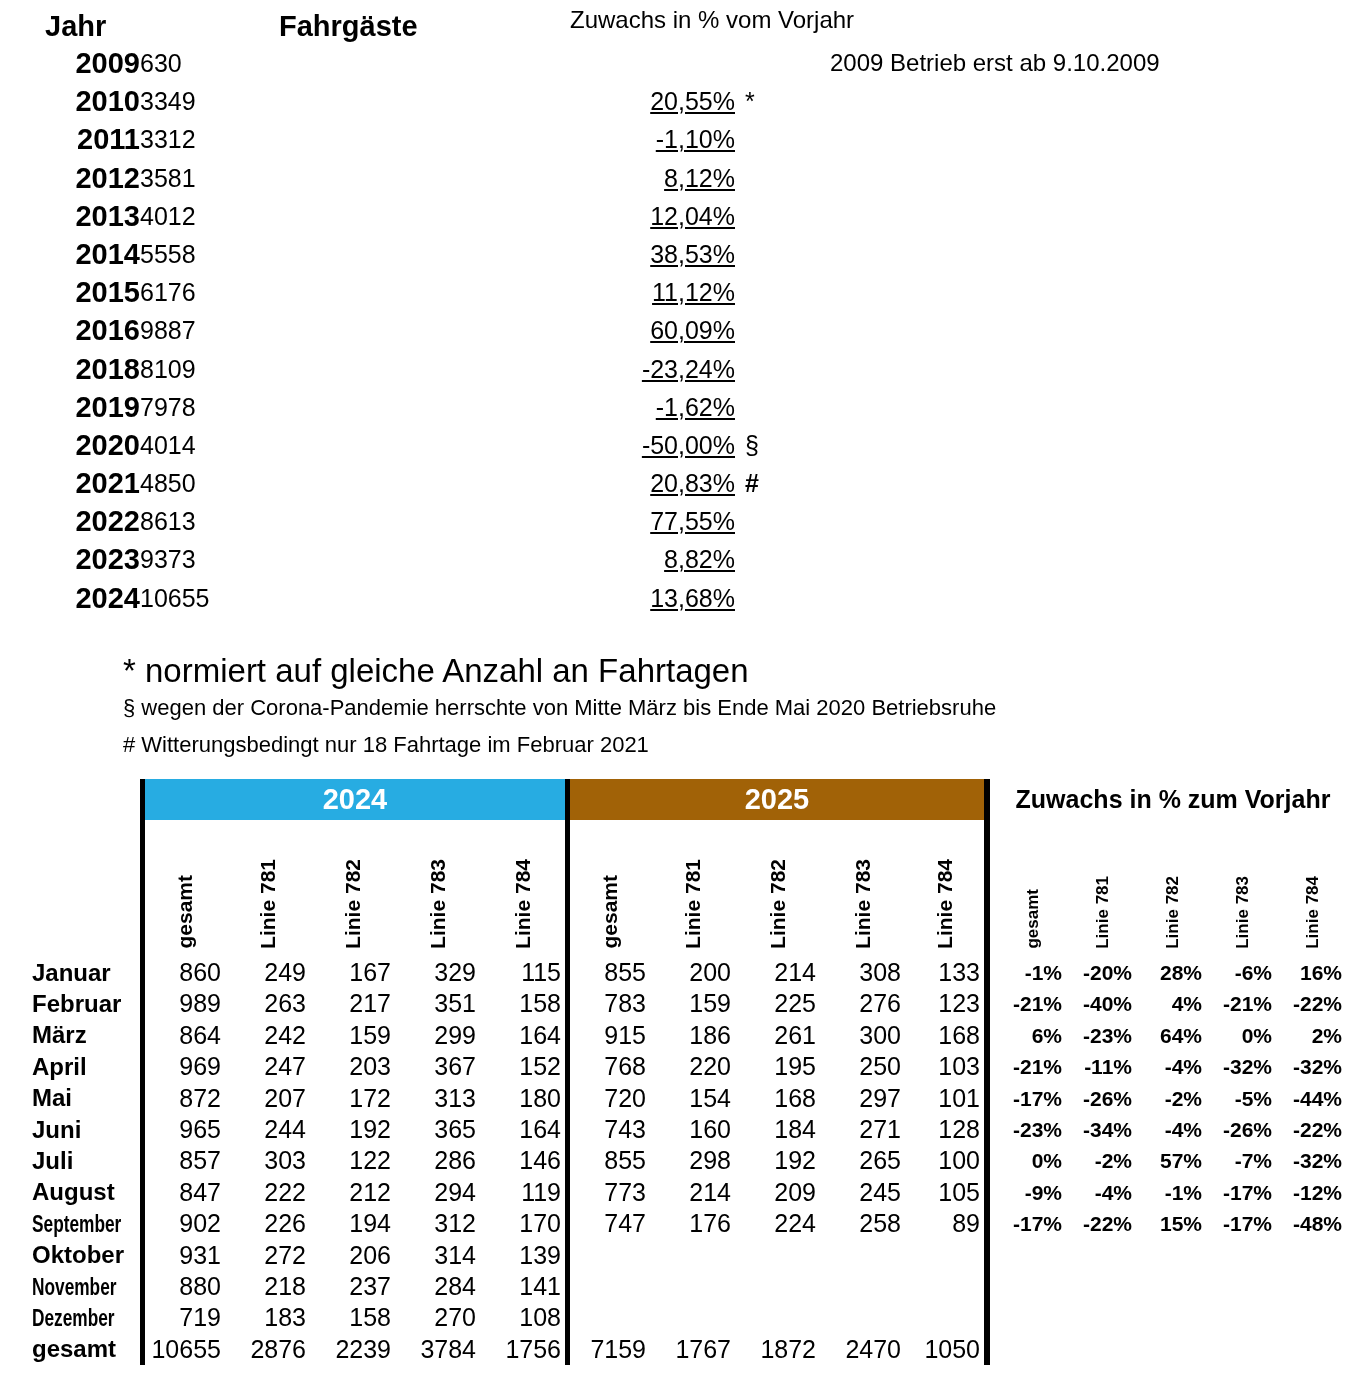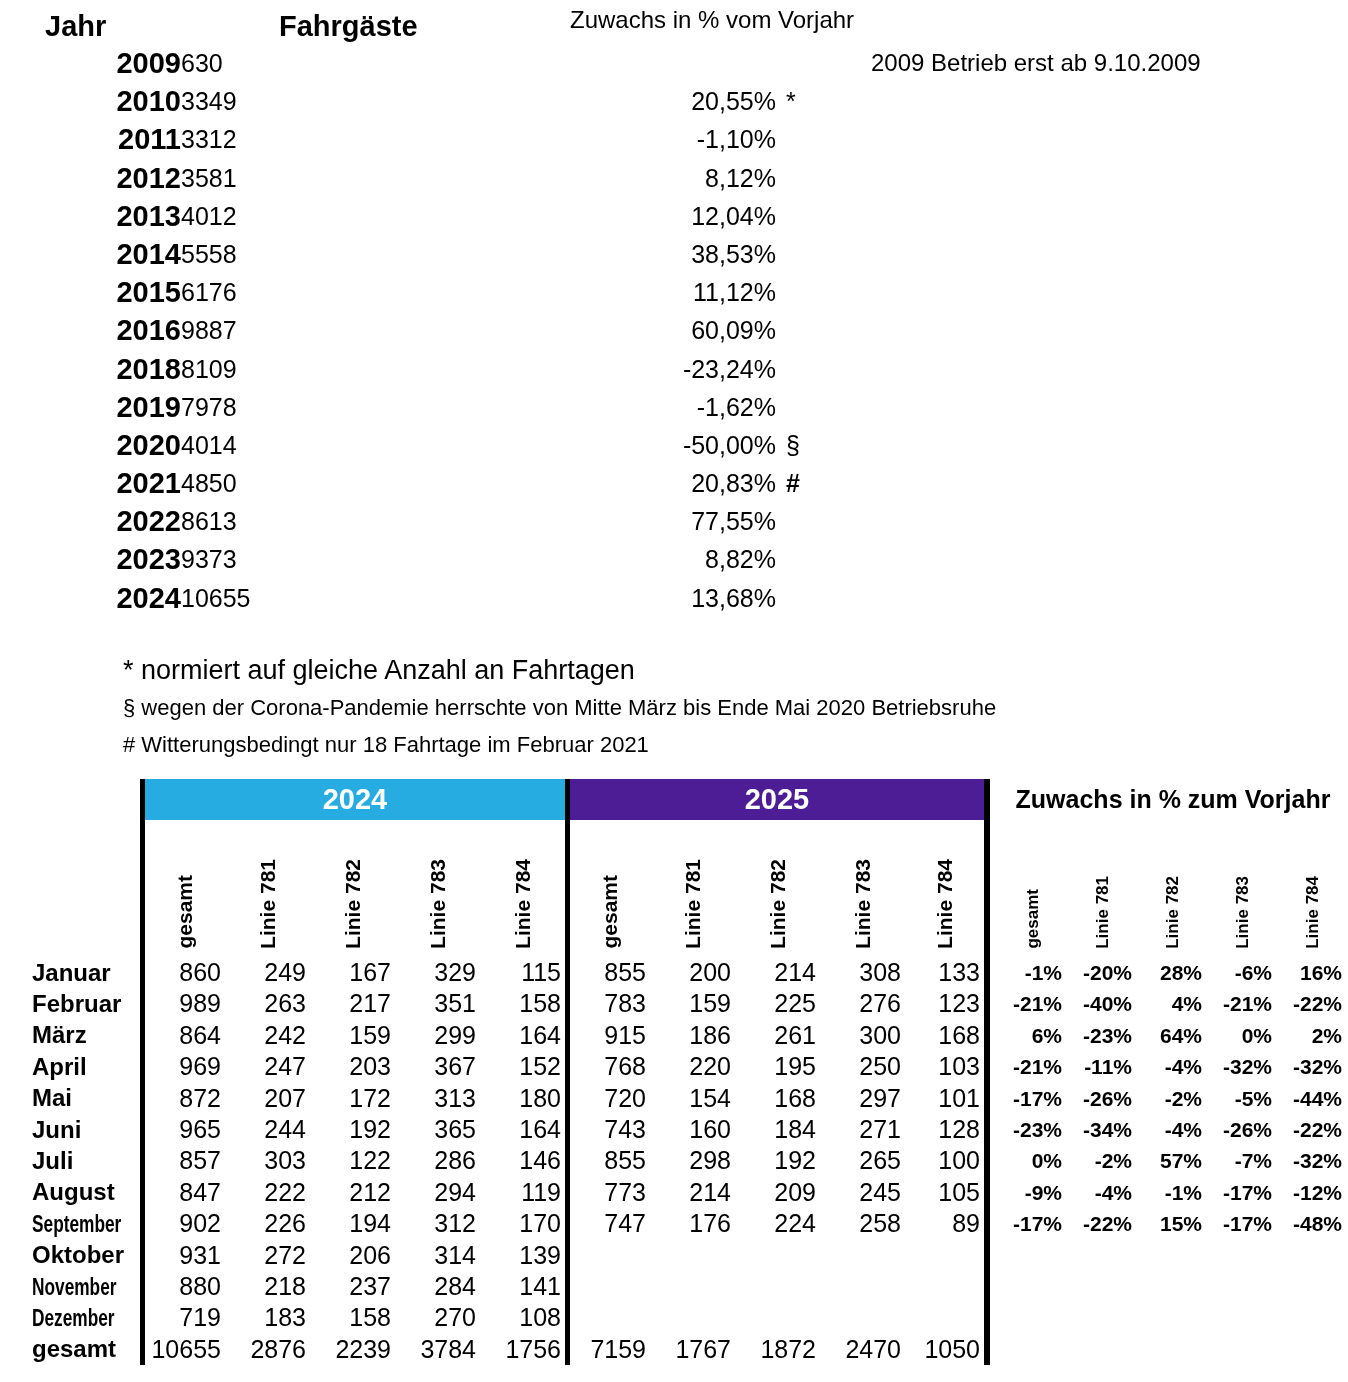--- a/index.html
+++ b/index.html
@@ -6,30 +6,30 @@
   body{
     width:1348px;height:1382px;position:relative;background:#fff;color:#000;
     font-family:"Liberation Sans","DejaVu Sans",sans-serif;overflow:hidden;
   }
   
   #yearly{position:absolute;left:0;top:0;width:1348px;}
   .yh{position:absolute;white-space:nowrap;text-align:center;}
   #h-jahr{left:45px;top:10px;font-size:29px;font-weight:bold;}
   #h-fahr{left:279px;top:10px;font-size:29px;font-weight:bold;}
   #h-zuw{left:570px;top:6px;font-size:24px;}
-  #yearly-rows{position:absolute;left:17px;top:44px;padding-left:24px;}
+  #yearly-rows{position:absolute;left:0;top:44px;}
   .yr-row{display:grid;grid-template-columns:140px 343px 252px 30px 1fr;height:38.2px;line-height:38.2px;}
   .c-year{text-align:right;font-weight:bold;font-size:29px;}
   .c-pass{text-align:left;font-size:25px;}
-  .c-growth{text-align:right;font-size:25px;}
+  .c-growth{text-align:right;font-size:25px;text-decoration:underline;}
   .c-sym{text-align:left;padding-left:10px;font-size:25px;}
   .c-sym.bold{font-weight:bold;}
   .c-note{font-size:24px;padding-left:65px;white-space:nowrap;}
   #footnotes{position:absolute;left:123px;top:652px;}
-  .fn{height:37px;line-height:37px;font-size:27px;white-space:nowrap;}
+  .fn{height:37px;line-height:37px;font-size:33px;white-space:nowrap;}
   .fn.fn-bold{font-weight:normal;font-size:22px;}
   
   #monthly-grid{
     position:absolute;left:0;top:779px;display:grid;
     grid-template-columns:140px repeat(5,85px) repeat(5,85px) 8px repeat(5,70px);
     grid-template-rows:41px 137px repeat(13,31.4px);
   }
   #monthly-grid > div{box-sizing:border-box;}
   .bL{border-left:5px solid #000;}
   .bR{border-right:6px solid #000;}
@@ -161,21 +161,21 @@
   <div id="footnotes">
       <div class="fn">* normiert auf gleiche Anzahl an Fahrtagen</div>
       <div class="fn fn-bold">§ wegen der Corona-Pandemie herrschte von Mitte März bis Ende Mai 2020 Betriebsruhe</div>
       <div class="fn fn-bold"># Witterungsbedingt nur 18 Fahrtage im Februar 2021</div>
     </div>
 </div>
 
 <div id="monthly-grid">
     <div></div>
     <div class="year-bar span5 bL" style="background: rgb(39, 172, 226);">2024</div>
-    <div class="year-bar span5 bL bR" style="background: #4c1d95;">2025</div>
+    <div class="year-bar span5 bL bR" style="background: #a16207;">2025</div>
     <div></div>
     <div class="growth-title span5">Zuwachs in % zum Vorjahr</div>
     <div></div>
     <div class="rot-cell bL">
       <span>gesamt</span>
     </div>
     <div class="rot-cell">
       <span>Linie 781</span>
     </div>
     <div class="rot-cell">

